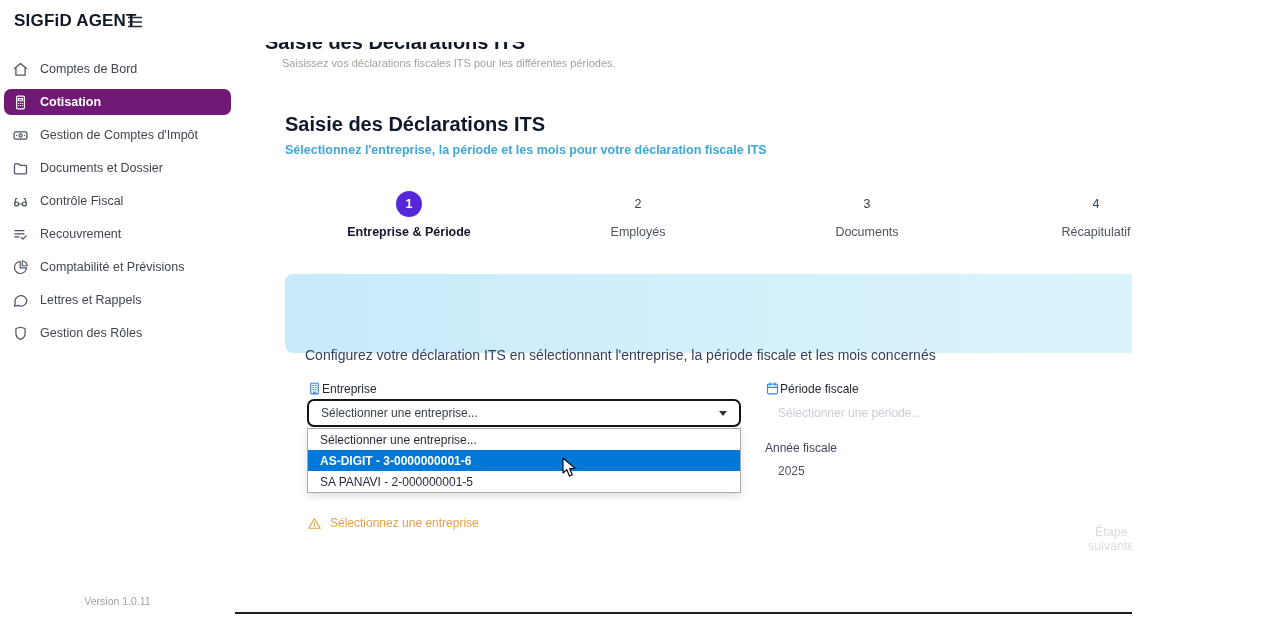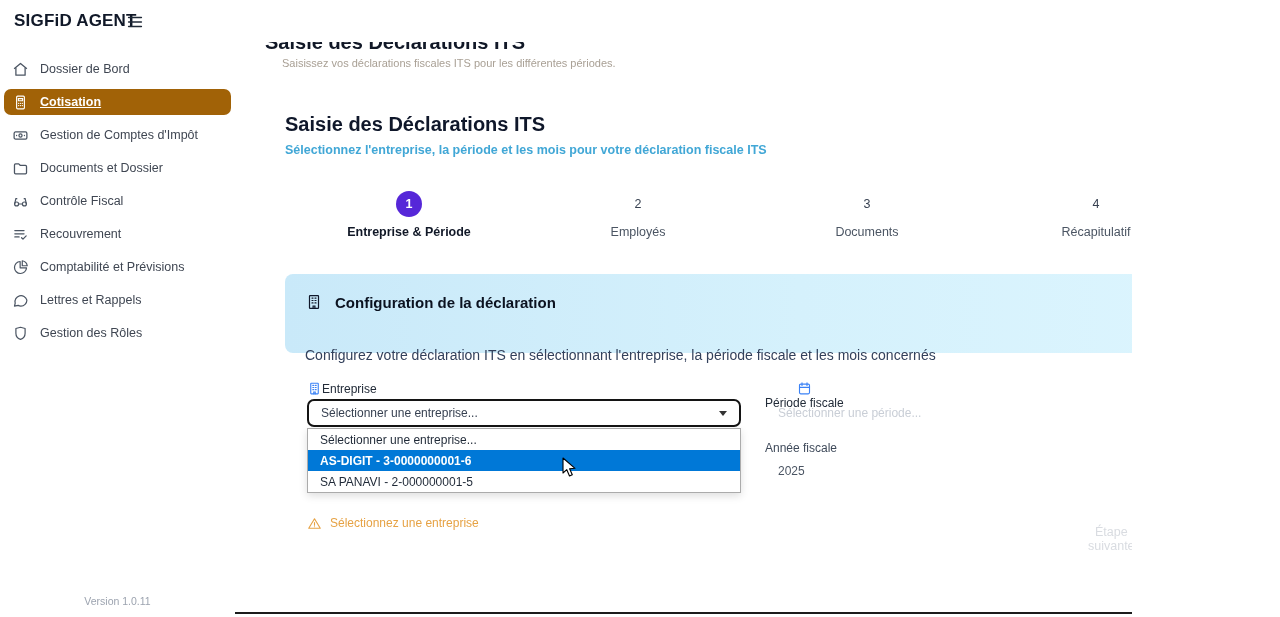--- a/index.html
+++ b/index.html
@@ -23,21 +23,21 @@
             background:#5627d8; border:none; color:#fff; display:flex; align-items:center; justify-content:center; cursor:pointer; }
   .avatar svg { width:16px; height:16px; }
 
   
   .sidebar { position:absolute; top:42px; left:0; width:235px; height:575px; background:#fff; z-index:20; }
   .side-nav { position:absolute; top:14px; left:0; width:235px; }
   .side-item { display:flex; align-items:center; gap:11px; height:26px; margin:0 4px 7px 4px;
                padding:0 8px; border-radius:7px; color:#3f4652; font-size:12.5px; cursor:pointer; }
   .side-item .s-icon { width:17px; height:17px; flex:none; color:#4b5563; display:flex; }
   .side-item .s-icon svg { width:17px; height:17px; }
-  .side-item.active { background:#a16207; color:#fff; font-weight:700;text-decoration:underline; }
+  .side-item.active { background:#701a75; color:#fff; font-weight:700; }
   .side-item.active .s-icon { color:#fff; }
   .version { position:absolute; left:0; bottom:10px; width:235px; text-align:center;
              font-size:10.5px; color:#9ca3af; }
 
   
   .page-header { position:absolute; left:265px; top:40px; width:700px; height:38px; overflow:hidden; z-index:5; }
   .page-header h1 { margin-top:-9px; font-size:20px; font-weight:800; color:#111827; }
   .page-header p { margin-top:3px; font-size:11px; color:#a9a095;margin-left:17px; }
 
   
@@ -153,21 +153,21 @@
 
   <aside class="sidebar">
     <nav class="side-nav">
       <div class="side-item">
         <span class="s-icon">
             <svg viewBox="0 0 24 24" fill="none" stroke="currentColor" stroke-width="1.8" stroke-linejoin="round">
               <path d="M3 11 12 3.5 21 11"></path>
               <path d="M5.5 9.5V20h13V9.5"></path>
             </svg>
           </span>
-        <span class="s-label">Dossier de Bord</span>
+        <span class="s-label">Comptes de Bord</span>
       </div>
       <div class="side-item active">
         <span class="s-icon">
             <svg viewBox="0 0 24 24" fill="none" stroke="currentColor" stroke-width="1.6" stroke-linecap="round">
               <rect x="6.5" y="3" width="11" height="18" rx="1.5"></rect>
               <path d="M9 6.5h6v3H9z"></path>
               <path d="M9.3 13.2h.01M12 13.2h.01M14.7 13.2h.01M9.3 16.4h.01M12 16.4h.01M14.7 16.4h.01" stroke-width="2"></path>
             </svg>
           </span>
         <span class="s-label">Cotisation</span>
@@ -257,29 +257,20 @@
   <div class="step" style="left:867px">
     <div class="step-num">3</div>
     <div class="step-label">Documents</div>
   </div>
   <div class="step" style="left:1096px">
     <div class="step-num">4</div>
     <div class="step-label">Récapitulatif</div>
   </div>
 
   <div class="info-box">
-    <div class="ib-head">
-      <span class="ib-icon">
-        <svg viewBox="0 0 24 24" fill="none" stroke="currentColor" stroke-width="1.6" stroke-linecap="round">
-            <rect x="6" y="3.5" width="12" height="17" rx="0.8"></rect>
-            <path d="M9.3 6.8h1.4M13.3 6.8h1.4M9.3 10h1.4M13.3 10h1.4M9.3 13.2h1.4M13.3 13.2h1.4M10.8 20.5v-3.2h2.4v3.2"></path>
-          </svg>
-      </span>
-      <span class="ib-title">Configuration de la déclaration</span>
-    </div>
     <div class="ib-sub">Configurez votre déclaration ITS en sélectionnant l'entreprise, la période fiscale et les mois concernés</div>
   </div>
 
   <div class="field-label" style="left:307px; top:381px;">
     <span class="f-icon">
       <svg viewBox="0 0 24 24" fill="none" stroke="currentColor" stroke-width="1.8" stroke-linecap="round">
           <rect x="6" y="3.5" width="12" height="17" rx="0.8"></rect>
           <path d="M9.3 7h1.4M13.3 7h1.4M9.3 10.4h1.4M13.3 10.4h1.4M9.3 13.8h1.4M13.3 13.8h1.4M10.8 20.5v-3h2.4v3"></path>
         </svg>
     </span>
@@ -300,21 +291,21 @@
   <div class="warning">
     <span class="w-icon">
       <svg viewBox="0 0 24 24" width="15" height="15" fill="none" stroke="currentColor" stroke-width="1.8" stroke-linejoin="round" stroke-linecap="round">
           <path d="M12 4.5 2.8 19.5h18.4z"></path>
           <path d="M12 10.5v4.2M12 17.2h.01"></path>
         </svg>
     </span>
     <span>Sélectionnez une entreprise</span>
   </div>
 
-  <div class="field-label" style="left:765px; top:381px;flex-direction:column;">
+  <div class="field-label" style="left:765px; top:381px;">
     <span class="f-icon">
       <svg viewBox="0 0 24 24" fill="none" stroke="currentColor" stroke-width="1.8" stroke-linecap="round">
           <rect x="4" y="5" width="16" height="15.5" rx="2"></rect>
           <path d="M8 3v4M16 3v4M4 10.2h16"></path>
         </svg>
     </span>
     <span>Période fiscale</span>
   </div>
 
   <div class="ph-text">Sélectionner une période...</div>

